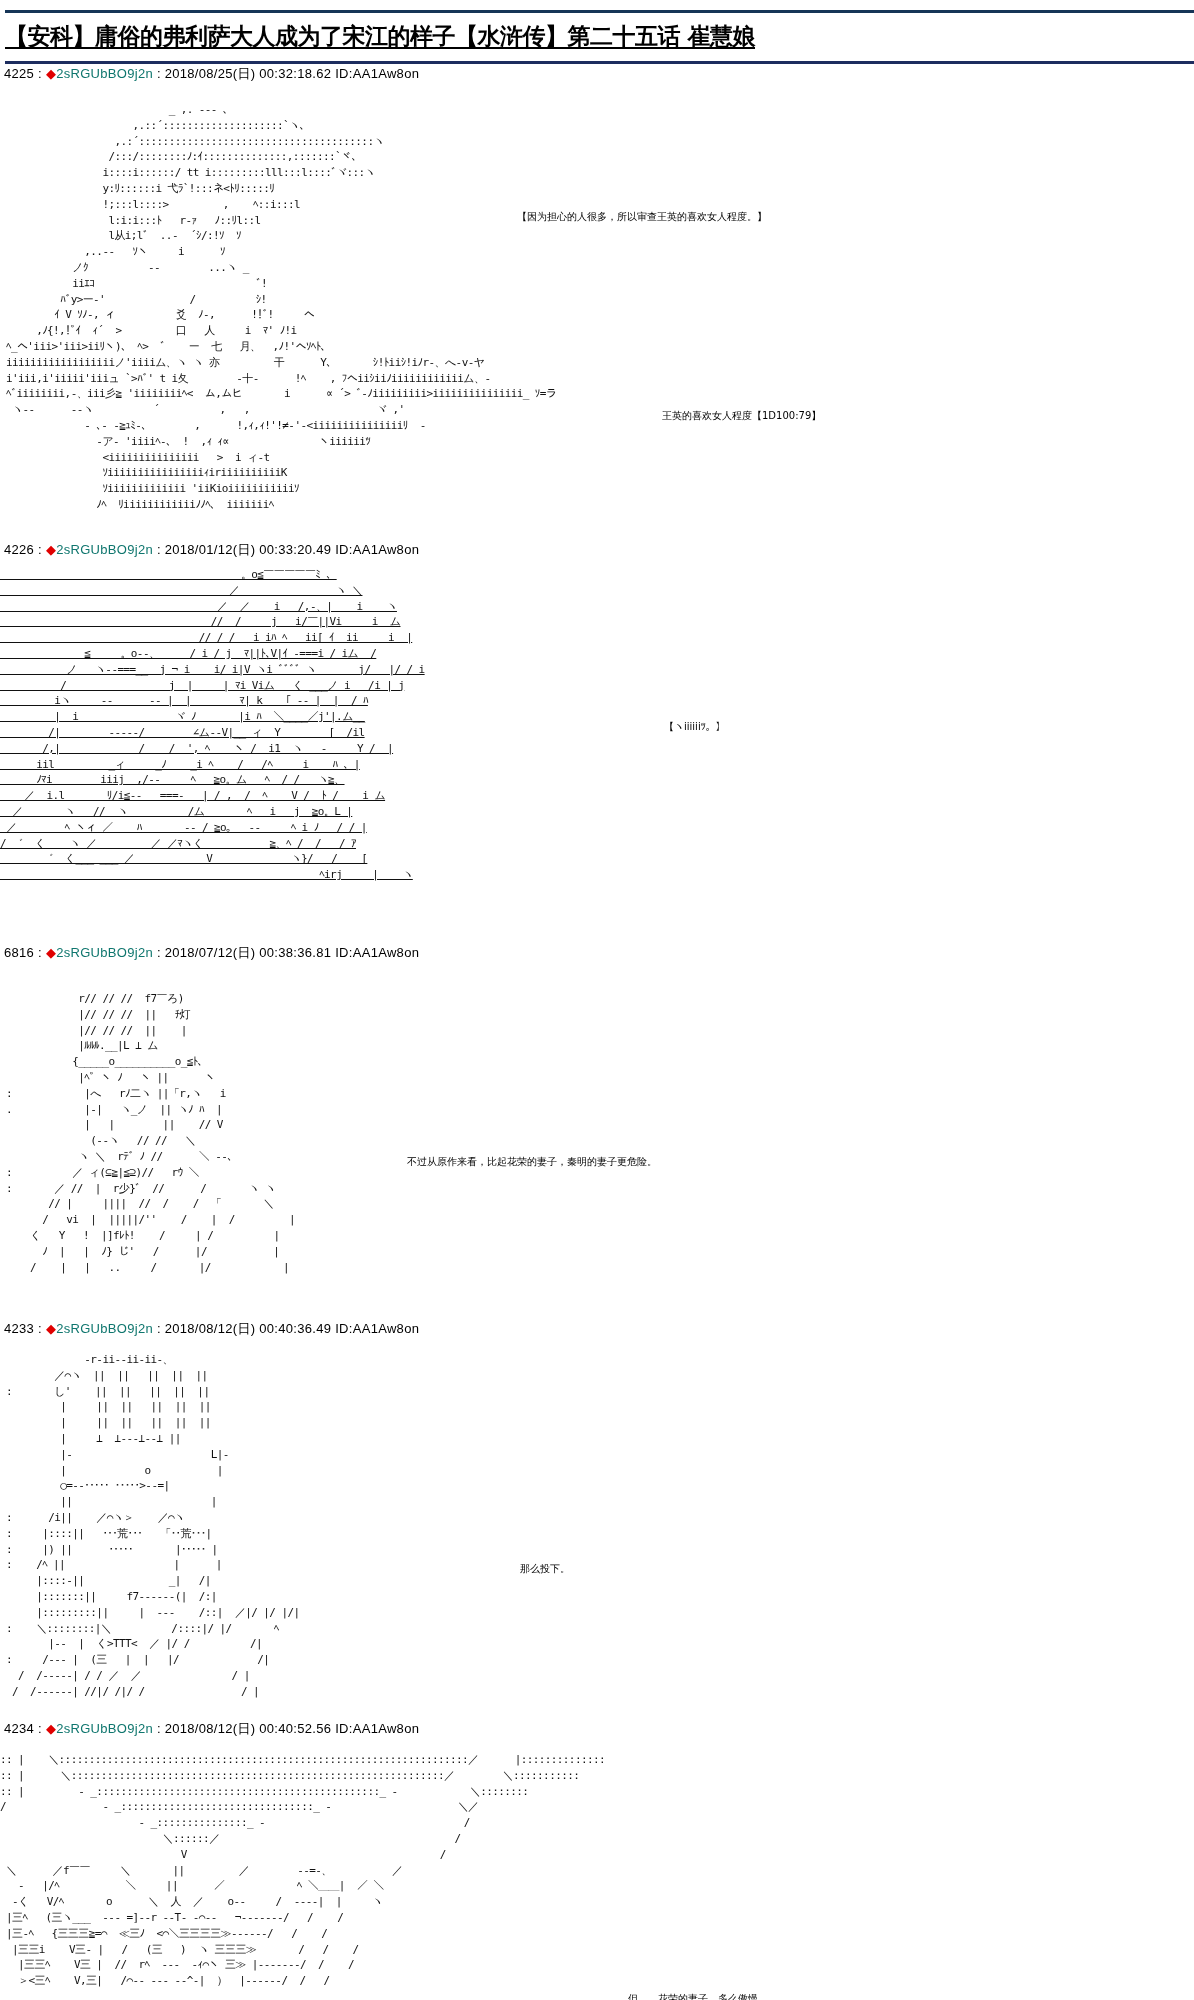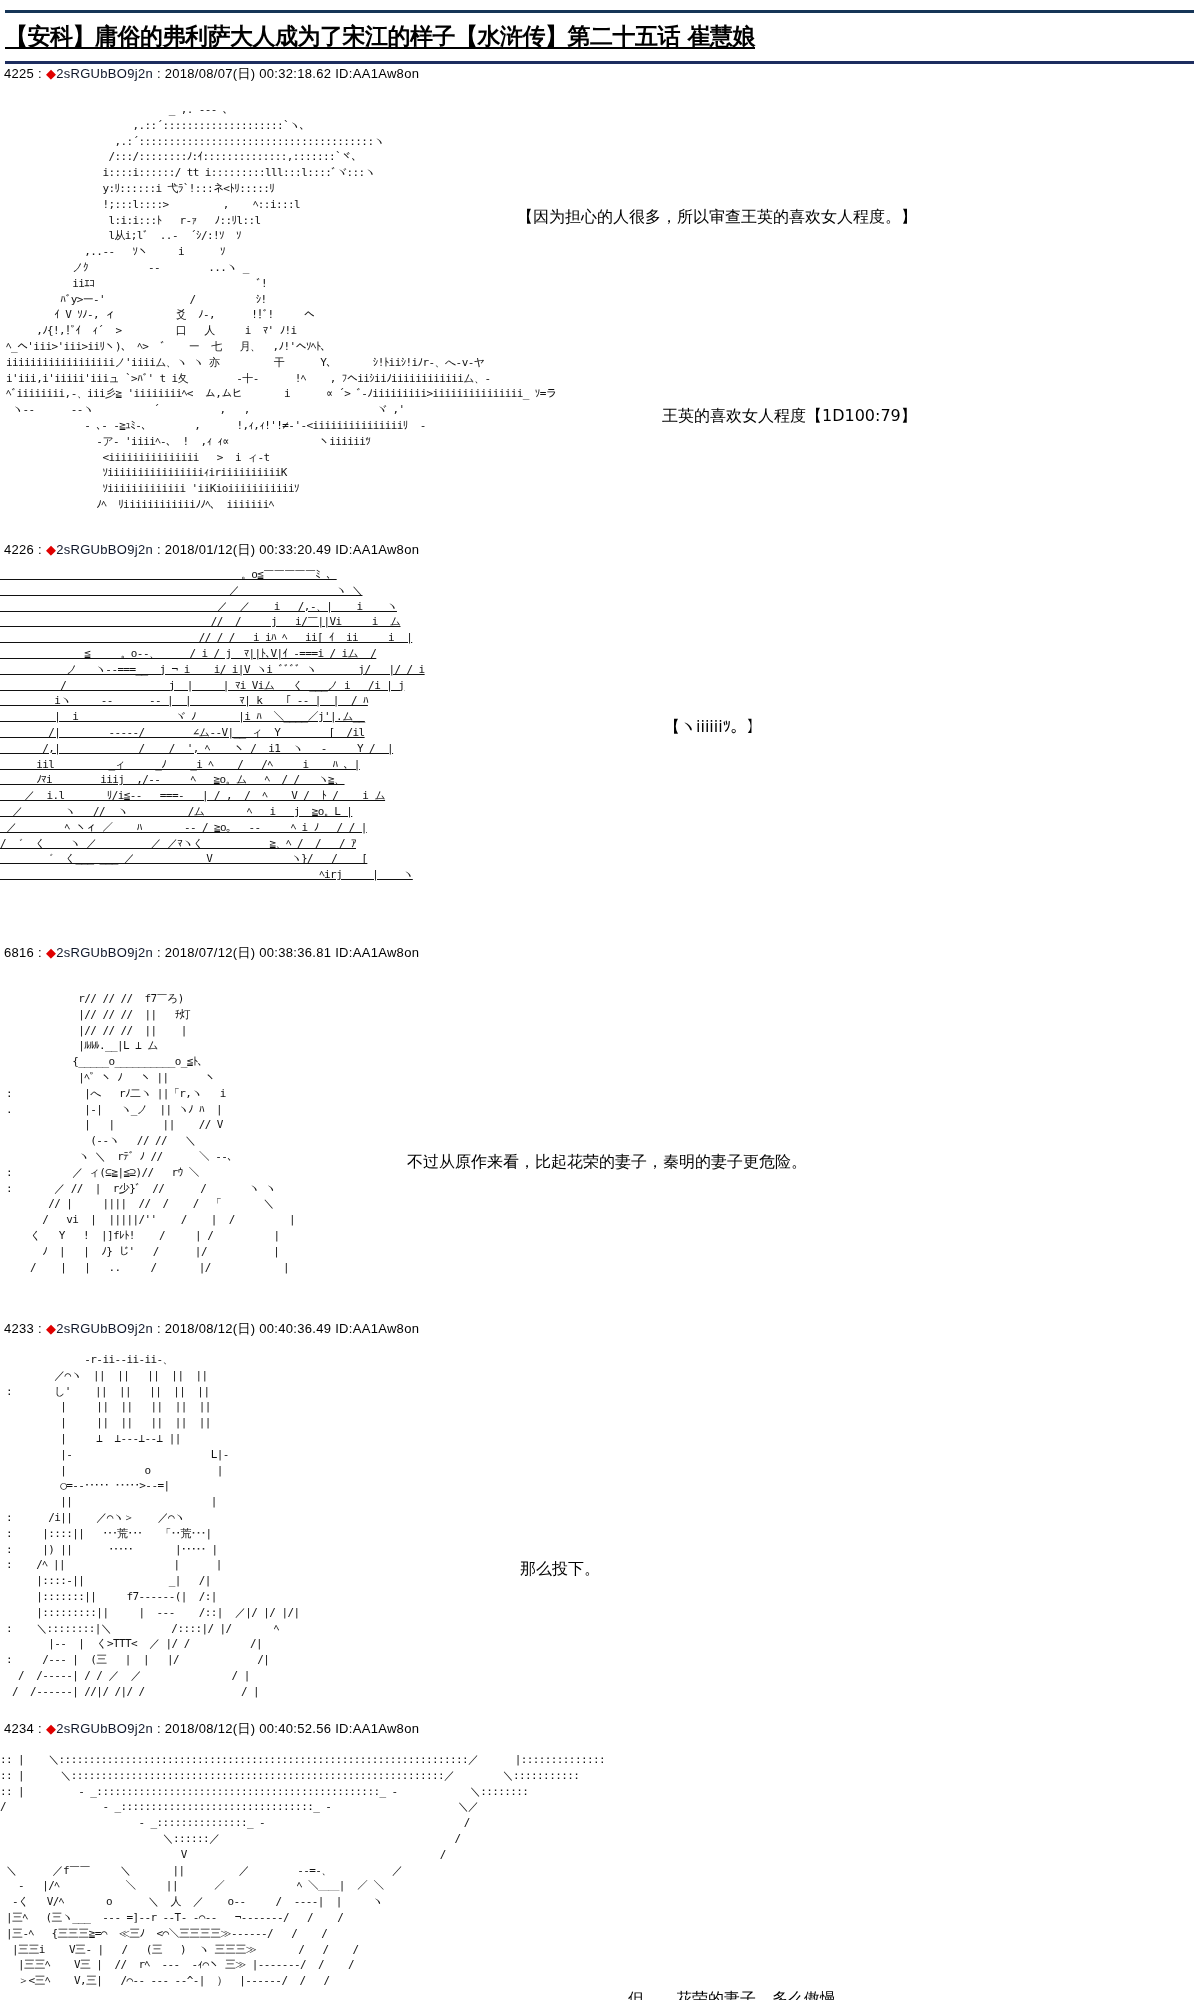--- a/index.html
+++ b/index.html
@@ -5,36 +5,36 @@
   * { margin:0; padding:0; box-sizing:border-box; }
   html, body { width:1194px; height:2000px; background:#ffffff; overflow:hidden; }
   body { font-family:"DejaVu Sans", "Liberation Sans", sans-serif; color:#000; position:relative; }
   .rule-top { position:absolute; left:5px; right:0; top:10px; height:3px; background:#163557; }
   .title { position:absolute; left:5px; top:20px; font-size:23px; font-weight:bold; line-height:32px;
            text-decoration:underline; text-decoration-thickness:2px; text-underline-offset:3px; white-space:nowrap;
            font-family:"DejaVu Sans", sans-serif; letter-spacing:-0.5px; }
   .rule-bottom { position:absolute; left:5px; right:0; top:61px; height:3px; background:#1d2d5f; }
   .post-header { position:absolute; left:4px; font-size:13px; line-height:16px; white-space:nowrap; color:#000;
                  font-family:"Liberation Sans", sans-serif; letter-spacing:0.3px; }
-  .post-header .trip { color:#0f172a; }
+  .post-header .trip { color:#0f766e; }
   .post-header .diamond { color:#e00000; font-size:13px; }
   .aa { position:absolute; left:0; font-family:"DejaVu Sans Mono", monospace; font-size:11px; line-height:15.8px;
         white-space:pre; color:#111; letter-spacing:-0.6px; }
-  .msg { position:absolute; font-size:16px; line-height:18px; white-space:nowrap; color:#000;
+  .msg { position:absolute; font-size:10px; line-height:18px; white-space:nowrap; color:#000;
          font-family:"DejaVu Sans", sans-serif; }
 </style>
 </head>
 <body>
 
 <div class="rule-top"></div>
 <h1 class="title">【安科】庸俗的弗利萨大人成为了宋江的样子【水浒传】第二十五话 崔慧娘</h1>
 <div class="rule-bottom"></div>
 
 <div class="post-header" style="top:66px;">
-  <span>4225</span><span> : </span><span class="diamond">◆</span><span class="trip">2sRGUbBO9j2n</span><span> : </span><span>2018/08/07(日) 00:32:18.62</span> <span>ID:AA1Aw8on</span>
+  <span>4225</span><span> : </span><span class="diamond">◆</span><span class="trip">2sRGUbBO9j2n</span><span> : </span><span>2018/08/25(日) 00:32:18.62</span> <span>ID:AA1Aw8on</span>
 </div>
 <div class="aa" style="top:102px;">                            _ ,. ‐‐‐ ､
                       ,.::´::::::::::::::::::::`ヽ､
                    ,.:´:::::::::::::::::::::::::::::::::::::::ヽ
                   /:::/::::::::ﾉ:ｲ::::::::::::::,:::::::`ヾ､
                  i::::i::::::/ tt i:::::::::lll:::l::::ﾞヾ:::ヽ
                  y:ﾘ::::::i 弋ﾗ`!:::ネ&lt;ﾄﾘ:::::ﾘ
                  !;:::l::::&gt;         ,    ﾍ::i:::l
                   l:i:i:::ﾄ   r‐ｧ   ﾉ::ﾘl::l
                   l从i;lﾞ  ..-  ´ｼ/:!ｿ  ｿ

